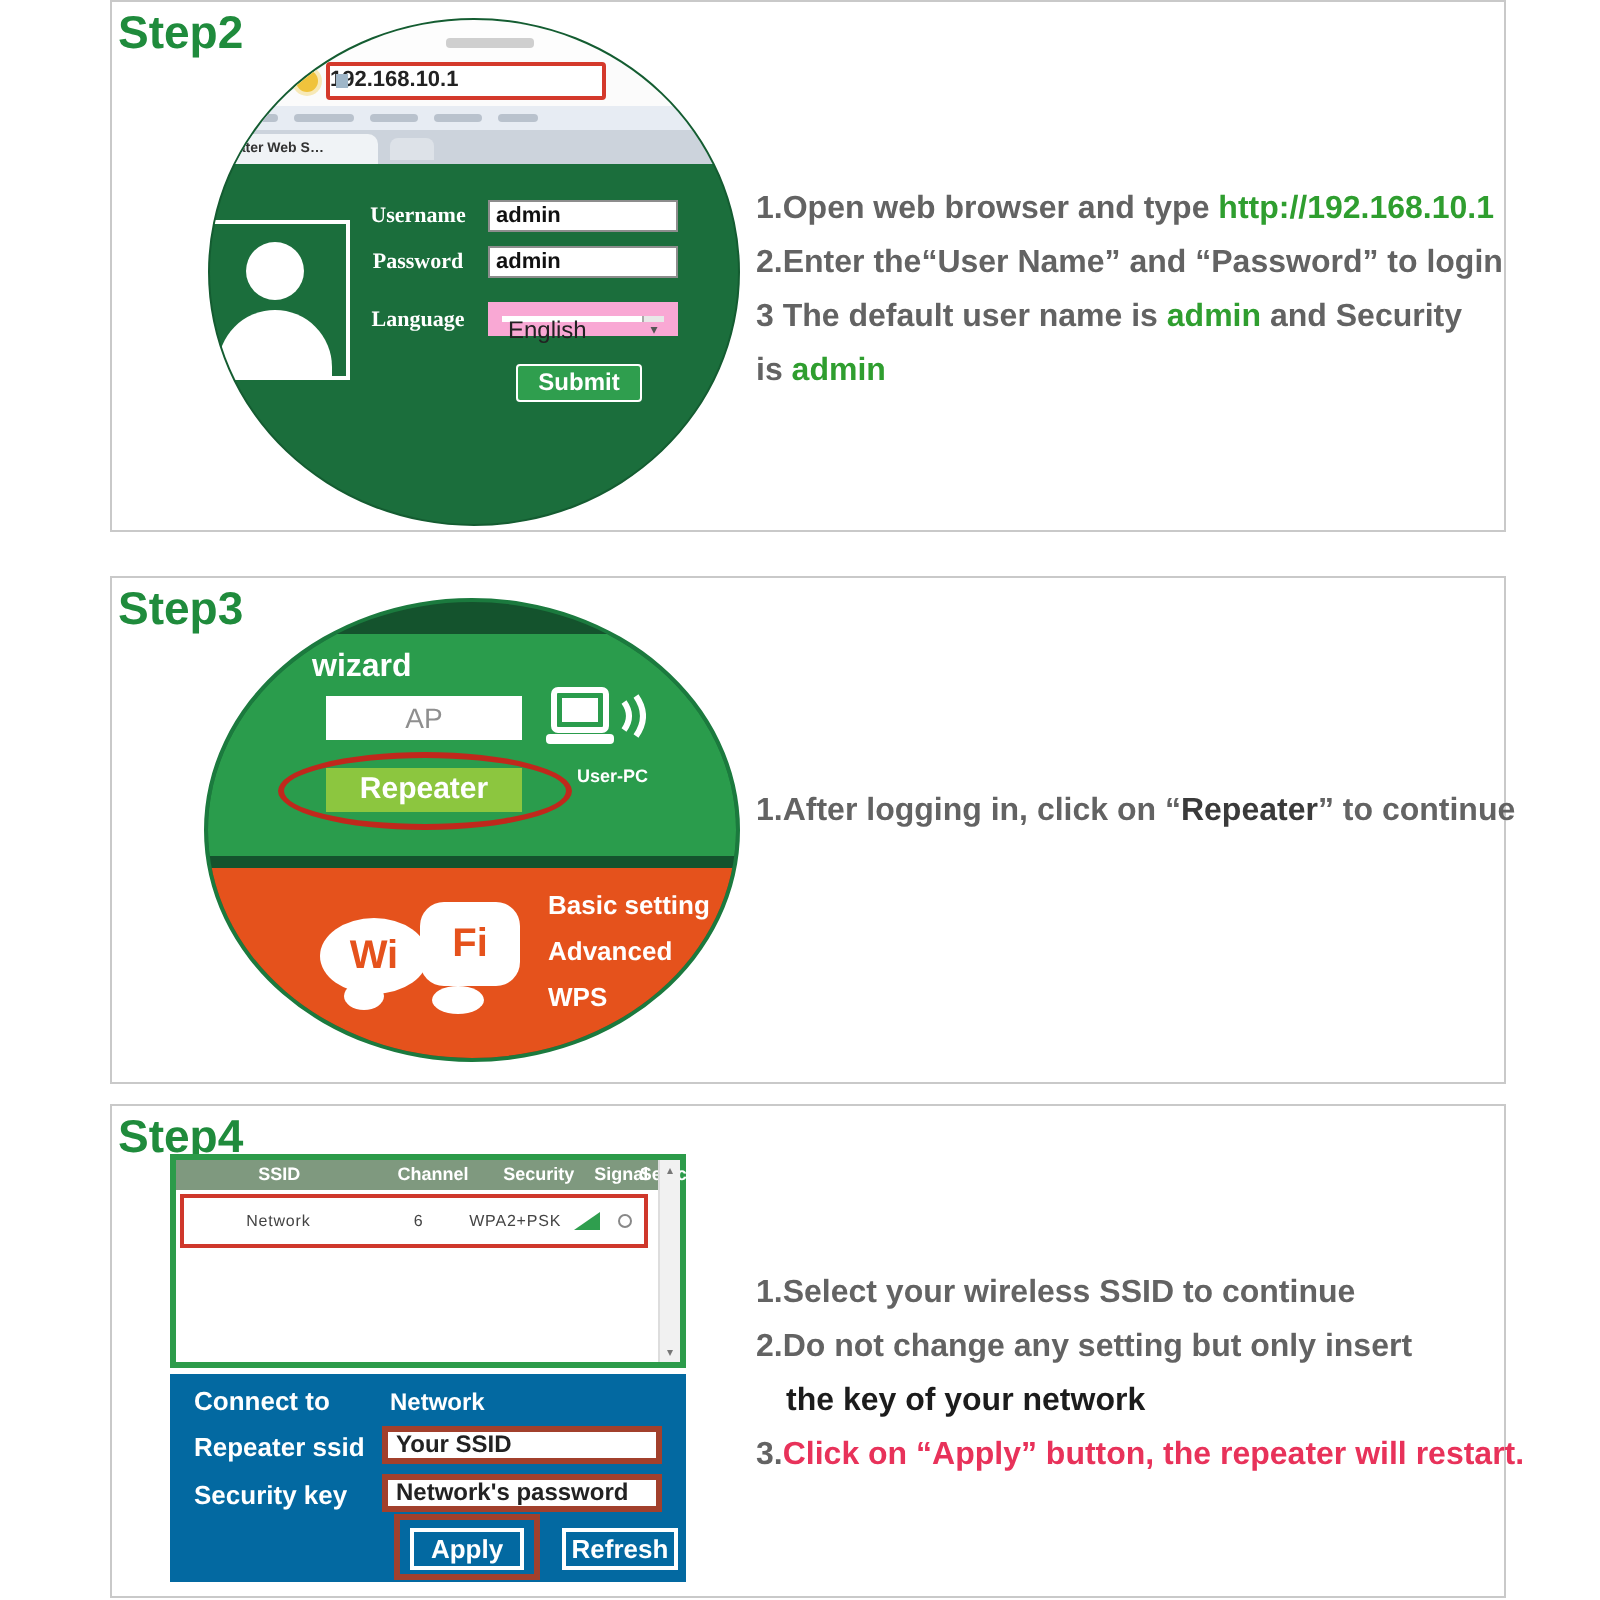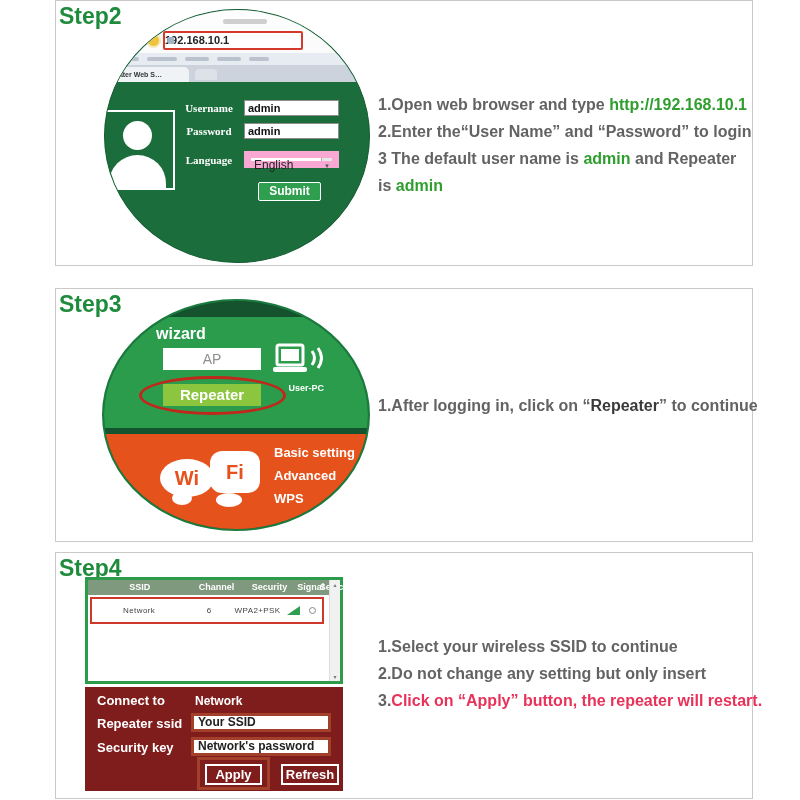--- a/index.html
+++ b/index.html
@@ -89,21 +89,21 @@
   .c-ssid{width:41%;} .c-ch{width:20%;} .c-sec{width:22%;} .c-sig{width:9%;} .c-sel{width:8%;}
   .row-red { position:absolute; left:2px; top:17px; right:16px; height:27px; border:2px solid #cf372b; }
   .tbl-rowflex { display:flex; height:100%; align-items:center; font-size:8px; color:#444; letter-spacing:.4px; }
   .tbl-rowflex span { line-height:normal; }
   .sig-tri { width:0; height:0; border-left:13px solid transparent; border-bottom:9px solid #2f9e4e; margin:0 auto; }
   .radio { width:7px; height:7px; border:1px solid #888; border-radius:50%; background:#fff; margin:0 auto; }
   .scrollbar { position:absolute; right:0; top:0; bottom:0; width:11px; background:#f1f1f1; border-left:1px solid #ddd;
                font-size:6px; color:#777; text-align:center; }
   .scrollbar .up { position:absolute; top:1px; left:0; right:0; }
   .scrollbar .dn { position:absolute; bottom:1px; left:0; right:0; }
-  .green-panel { position:absolute; left:29px; top:134px; width:258px; height:104px; background:#7f1d1d; }
+  .green-panel { position:absolute; left:29px; top:134px; width:258px; height:104px; background:#0369a1; }
   .gp-label { position:absolute; left:12px; color:#fff; font-size:13px; font-weight:bold; white-space:nowrap; }
   .gp-value { position:absolute; left:110px; color:#fff; font-size:12px; font-weight:bold; }
   .gp-input { position:absolute; left:106px; width:140px; height:19px; background:#fff; border:3px solid #a2402c;
               font-size:12px; font-weight:bold; color:#222; line-height:13px; padding-left:4px; white-space:nowrap; }
   .gp-btn { position:absolute; height:21px; background:transparent; border:2px solid #fff; color:#fff;
             font-size:13px; font-weight:bold; text-align:center; line-height:17px; }
   .apply-red { position:absolute; left:112px; top:70px; width:73px; height:33px; border:3px solid #a2402c; }
 </style>
 </head>
 <body>
@@ -149,21 +149,21 @@
           <span>English</span>
           <span class="arrow">▾</span>
         </div>
         <div class="submit-btn">Submit</div>
       </div>
     </div>
 
     <div class="instr" style="left:322px;top:90px;width:372px;">
       <div><span>1.Open web browser and type </span><span class="seg-green">http://192.168.10.1</span></div>
       <div><span>2.Enter the“User Name” and “Password” to login</span></div>
-      <div><span>3 The default user name is </span><span class="seg-green">admin</span><span> and Repeater</span></div>
+      <div><span>3 The default user name is </span><span class="seg-green">admin</span><span> and Security</span></div>
       <div><span>is </span><span class="seg-green">admin</span></div>
     </div>
   </section>
 
   <section class="panel" id="sec3">
     <div class="step-title">Step3</div>
 
     <div class="circle3">
       <div class="g3-green"></div>
       <div class="g3-orange"></div>
@@ -235,17 +235,18 @@
       <div class="gp-label" style="top:53px;">Security key</div>
       <div class="gp-input" style="top:50px;">Network's password</div>
       <div class="apply-red"></div>
       <div class="gp-btn" style="left:120px;top:77px;width:57px;">Apply</div>
       <div class="gp-btn" style="left:196px;top:77px;width:58px;">Refresh</div>
     </div>
 
     <div class="instr" style="left:322px;top:80px;width:372px;">
       <div><span>1.Select your wireless SSID to continue</span></div>
       <div><span>2.Do not change any setting but only insert</span></div>
+      <div class="indent"><span class="seg-black">the key of your network</span></div>
       <div><span>3.</span><span class="seg-red">Click on “Apply” button, the repeater will restart.</span></div>
     </div>
   </section>
 
 </div>
 
 </body></html>

